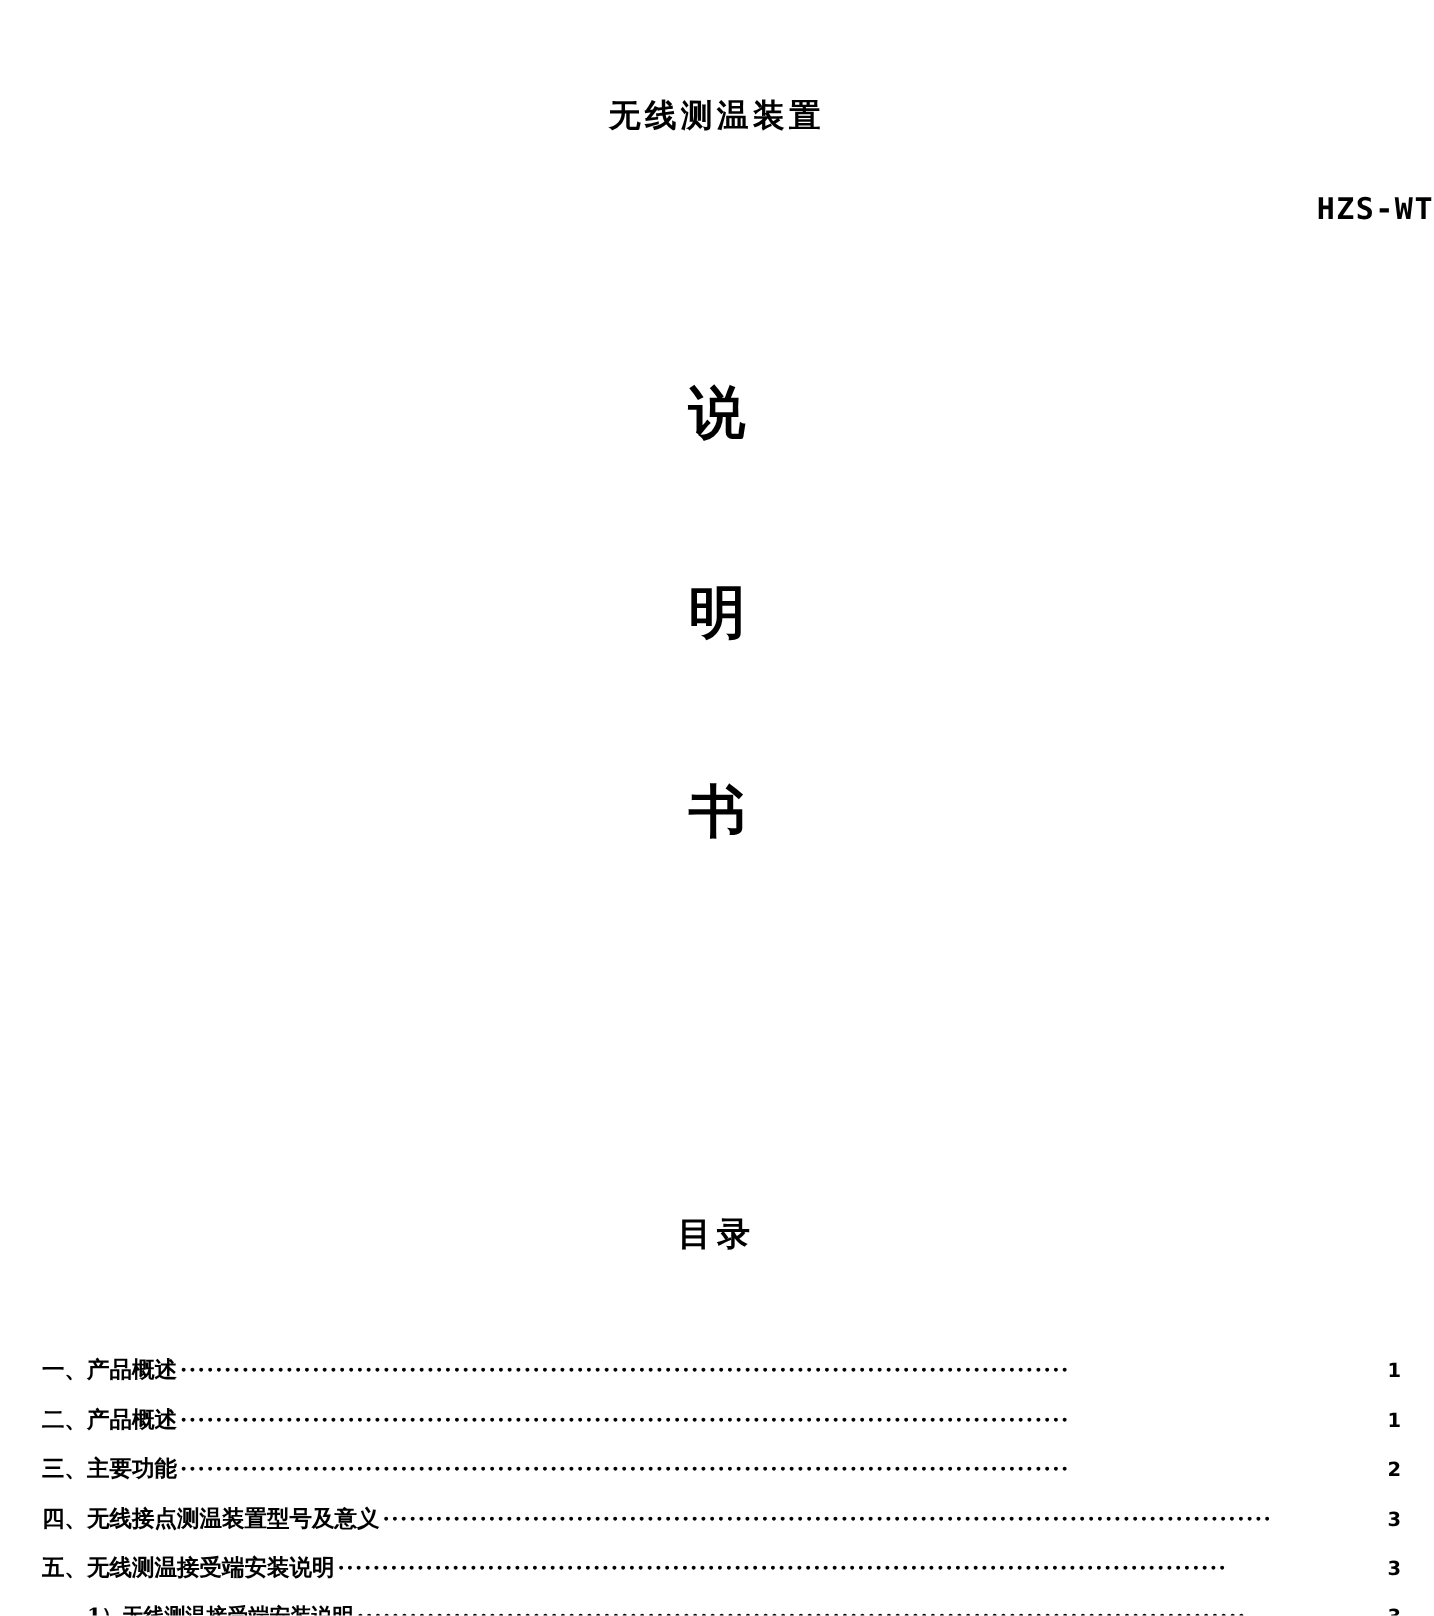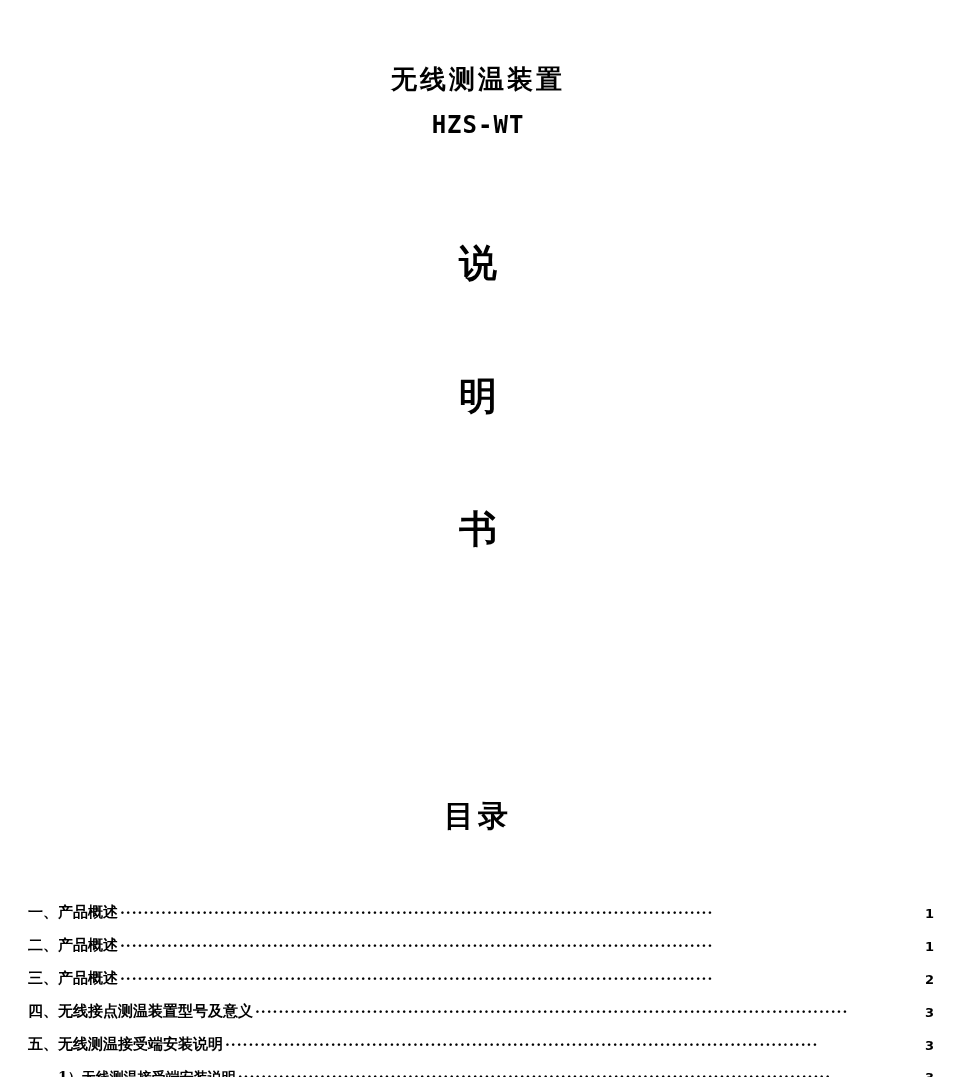--- a/index.html
+++ b/index.html
@@ -18,49 +18,49 @@
   .page {
     width: 956px;
     height: 1077px;
     position: relative;
     box-sizing: border-box;
   }
   .cover-title {
     text-align: center;
     font-family: "DejaVu Serif", serif;
     font-weight: bold;
-    font-size: 26px;
+    font-size: 21px;
     letter-spacing: 3px;
     margin-top: 64px;
     line-height: 1.2;
   }
   .cover-model {
-    text-align: center;
+    text-align: right;
     font-family: "DejaVu Sans Mono", monospace;
     font-weight: bold;
-    font-size: 24px;
+    font-size: 20px;
     letter-spacing: 1px;
-    margin-top: 16px;
+    margin-top: 38px;
   }
   .big-char {
     text-align: center;
     font-family: "DejaVu Serif", serif;
     font-weight: bold;
     font-size: 38px;
     line-height: 1;
   }
   .bc1 { margin-top: 105px; }
   .bc2 { margin-top: 95px; }
   .bc3 { margin-top: 95px; }
 
   .toc-heading {
     text-align: center;
     font-family: "DejaVu Serif", serif;
     font-weight: bold;
-    font-size: 30px;
+    font-size: 22px;
     letter-spacing: 4px;
     margin-top: 248px;
   }
   .toc-list {
     margin-top: 68px;
     padding: 0 22px 0 28px;
   }
   .toc-row {
     display: flex;
     align-items: flex-end;
@@ -115,21 +115,21 @@
       <span class="toc-page">1</span>
     </div>
 
     <div class="toc-row level-1">
       <span class="toc-label">二、产品概述</span>
       <span class="toc-dots">·····································································································</span>
       <span class="toc-page">1</span>
     </div>
 
     <div class="toc-row level-1">
-      <span class="toc-label">三、产品概述</span>
+      <span class="toc-label">三、主要功能</span>
       <span class="toc-dots">·····································································································</span>
       <span class="toc-page">2</span>
     </div>
 
     <div class="toc-row level-1">
       <span class="toc-label">四、无线接点测温装置型号及意义</span>
       <span class="toc-dots">·····································································································</span>
       <span class="toc-page">3</span>
     </div>
 

